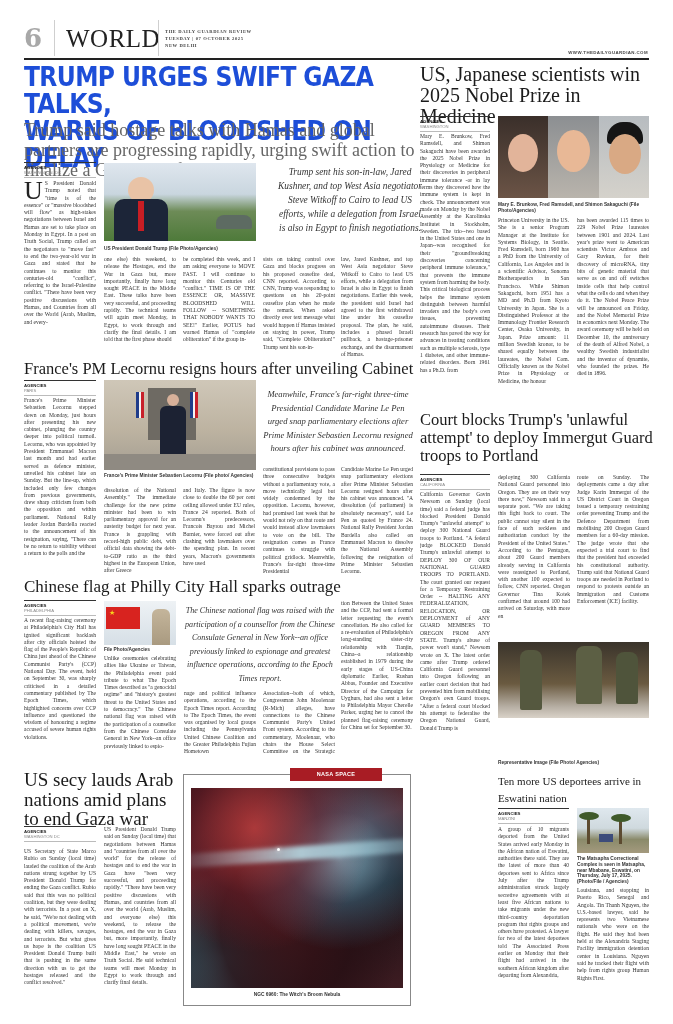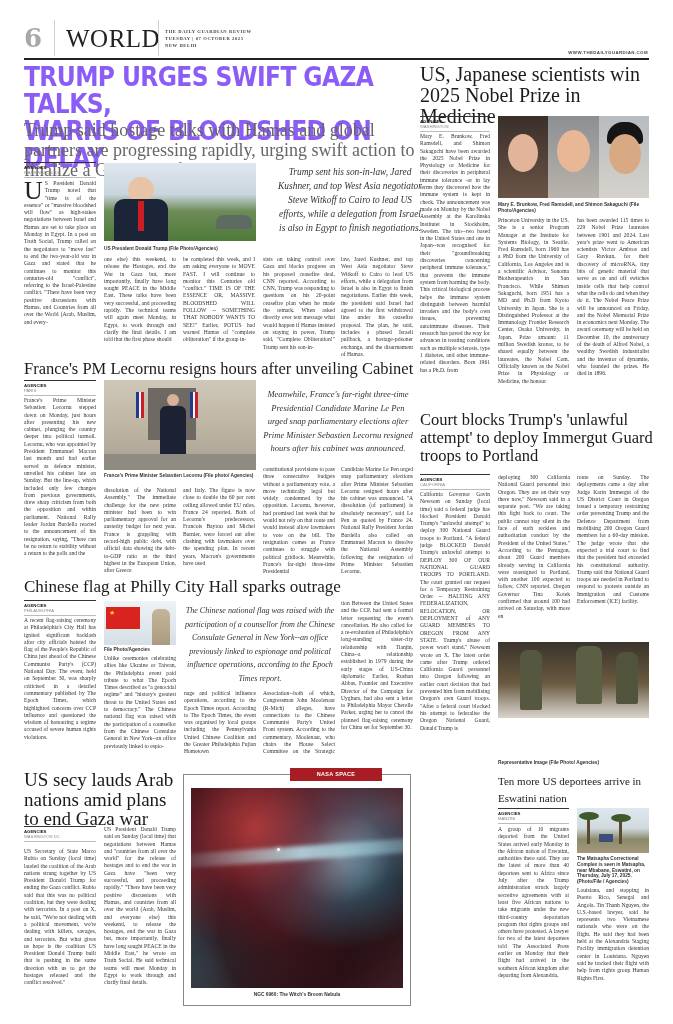--- a/index.html
+++ b/index.html
@@ -11,21 +11,21 @@
   .col { position: absolute; overflow: hidden; }
 
   
   .page-num { left: 24px; top: 23px; font-family: "DejaVu Serif", serif; font-weight: bold; font-size: 26px; color: #a8a8a8; letter-spacing: -1px; }
   .vsep { position: absolute; width: 1px; background: #cfcfcf; }
   .section { left: 66px; top: 25px; font-family: "Liberation Serif", serif; font-size: 25px; color: #222; letter-spacing: 0.5px; }
   .meta { left: 165px; top: 28px; font-family: "Liberation Serif", serif; font-size: 4.6px; line-height: 7px; letter-spacing: 0.6px; color: #444; font-weight: bold; }
   .site { right: 25px; top: 50px; font-family: "Liberation Sans", sans-serif; font-size: 4.4px; color: #444; letter-spacing: 0.4px; font-weight: bold; }
   .rule { position: absolute; left: 24px; right: 24px; height: 2px; background: #222; }
 
-  .hl-bold { font-family: "DejaVu Sans", sans-serif; font-weight: bold; font-stretch: condensed; color: #8b5cf6; letter-spacing: -0.6px; }
+  .hl-bold { font-family: "DejaVu Sans", sans-serif; font-weight: bold; font-stretch: condensed; color: #1d4ed8; letter-spacing: -0.6px; }
   .hl-serif { font-family: "Liberation Serif", serif; color: #1b1b1b; }
   .dek { font-family: "Liberation Serif", serif; color: #666; }
   .agency { font-family: "Liberation Sans", sans-serif; font-weight: bold; font-size: 4.3px; color: #222; border-top: 1.5px solid #333; padding-top: 2px; }
   .agency-loc { font-family: "Liberation Sans", sans-serif; font-size: 4.2px; color: #888; border-bottom: 1px solid #bbb; padding-bottom: 2px; }
   .caption { font-family: "Liberation Sans", sans-serif; font-weight: bold; font-size: 4.8px; line-height: 5.8px; color: #333; }
   .pull { font-family: "Liberation Serif", serif; font-style: italic; color: #333; text-align: center; }
 
   .photo { position: absolute; overflow: hidden; }
   .dropcap { float: left; font-family: "Liberation Serif", serif; font-size: 26px; line-height: 21px; margin-right: 2px; color: #222; }
 
@@ -146,21 +146,21 @@
 
 <div class="photo" style="left:104px;top:601px;width:72px;height:44px;background:linear-gradient(180deg,#eef2f5,#d6dfe6);">
   <div class="abs" style="left:2px;top:6px;width:34px;height:22px;background:#d8231f;">
     <div class="abs" style="left:3px;top:3px;color:#f7d21c;font-size:7px;line-height:7px;">★</div>
   </div>
   <div class="abs" style="left:48px;top:8px;width:18px;height:36px;background:linear-gradient(180deg,#c4b59b,#a99a80);border-radius:6px 6px 0 0;"></div>
 </div>
 <div class="abs caption" style="left:104px;top:647px;width:72px;">File Photo/Agencies</div>
 <div class="col txt" style="left:104px;top:655px;width:72px;height:100px;">Unlike ceremonies celebrating allies like Ukraine or Taiwan, the Philadelphia event paid tribute to what The Epoch Times described as "a genocidal regime" and "history's greatest threat to the United States and to democracy." The Chinese national flag was raised with the participation of a counsellor from the Chinese Consulate General in New York--an office previously linked to espio-</div>
 
-<div class="abs pull" style="left:184px;top:604px;width:152px;font-size:8.1px;line-height:13.5px;">The Chinese national flag was raised with the participation of a counsellor from the Chinese Consulate General in New York--an office previously linked to espionage and political influence operations, according to the Epoch Times report.</div>
+<div class="abs pull" style="left:184px;top:604px;width:152px;font-size:8.1px;line-height:13.5px;">The Chinese national flag was raised with the participation of a counsellor from the Chinese Consulate General in New York--an office previously linked to espionage and greatest influence operations, according to the Epoch Times report.</div>
 <div class="col txt" style="left:184px;top:690px;width:72px;height:65px;">nage and political influence operations, according to the Epoch Times report. According to The Epoch Times, the event was organised by local groups including the Pennsylvania United Chinese Coalition and the Greater Philadelphia Fujian Hometown</div>
 <div class="col txt" style="left:263px;top:690px;width:72px;height:65px;">Association--both of which, Congressman John Moolenaar (R-Mich) alleges, have connections to the Chinese Communist Party's United Front system. According to the commentary, Moolenaar, who chairs the House Select Committee on the Strategic Competi-</div>
 <div class="col txt" style="left:341px;top:600px;width:72px;height:155px;">tion Between the United States and the CCP, had sent a formal letter requesting the event's cancellation. He also called for a re-evaluation of Philadelphia's long-standing sister-city relationship with Tianjin, China--a relationship established in 1979 during the early stages of US-China diplomatic Earlier, Rushan Abbas, Founder and Executive Director of the Campaign for Uyghurs, had also sent a letter to Philadelphia Mayor Cherelle Parker, urging her to cancel the planned flag-raising ceremony for China set for September 30.</div>
 
 <div class="abs hl-serif" style="left:24px;top:770px;width:155px;font-size:19px;line-height:19.5px;">US secy lauds Arab nations amid plans to end Gaza war</div>
 <div class="col" style="left:24px;top:826px;width:72px;">
   <div class="agency">AGENCIES</div>
   <div class="agency-loc">WASHINGTON DC</div>
 </div>
 <div class="col txt" style="left:24px;top:848px;width:72px;height:160px;">US Secretary of State Marco Rubio on Sunday (local time) lauded the coalition of the Arab nations strung together by US President Donald Trump for ending the Gaza conflict. Rubio said that this was no political coalition, but they were dealing with terrorists. In a post on X, he said, "We're not dealing with a political movement, we're dealing with killers, savages, and terrorists. But what gives us hope is the coalition US President Donald Trump built that is pushing in the same direction with us to get the hostages released and the conflict resolved."</div>

